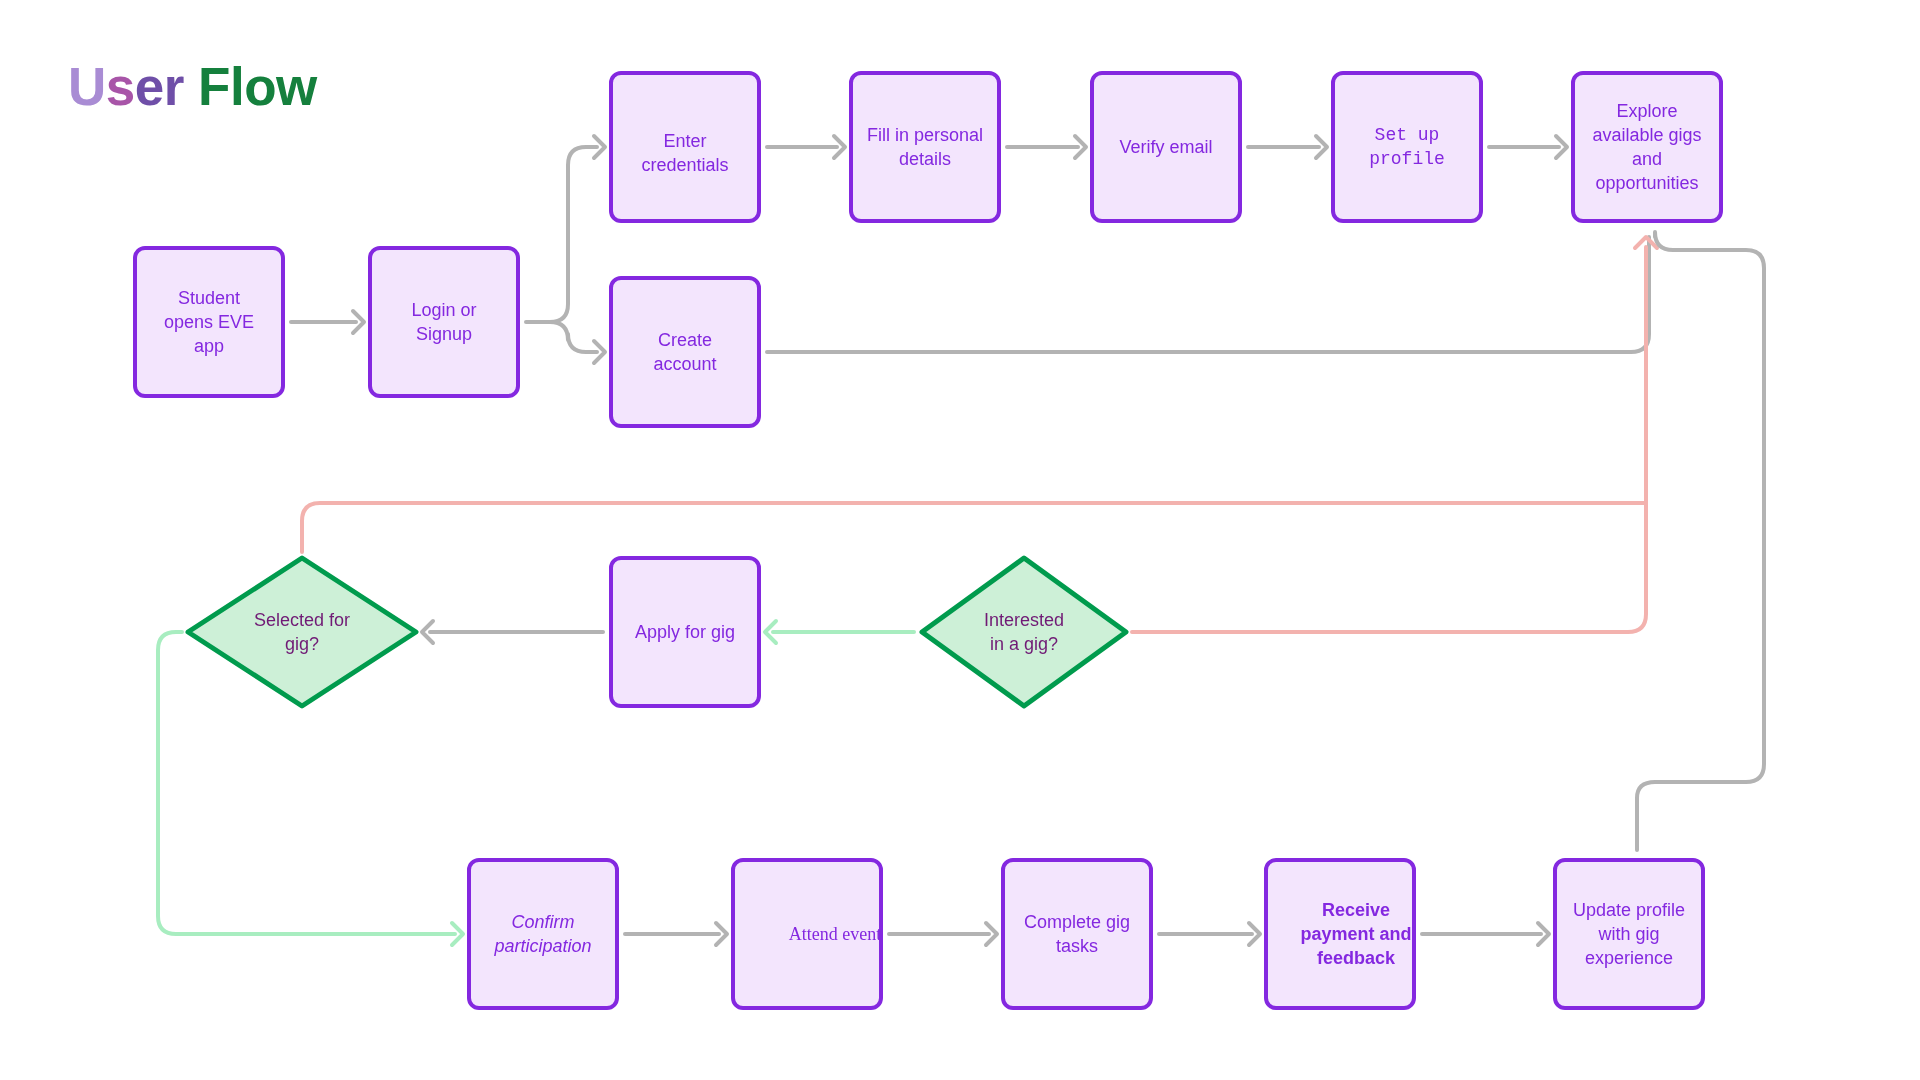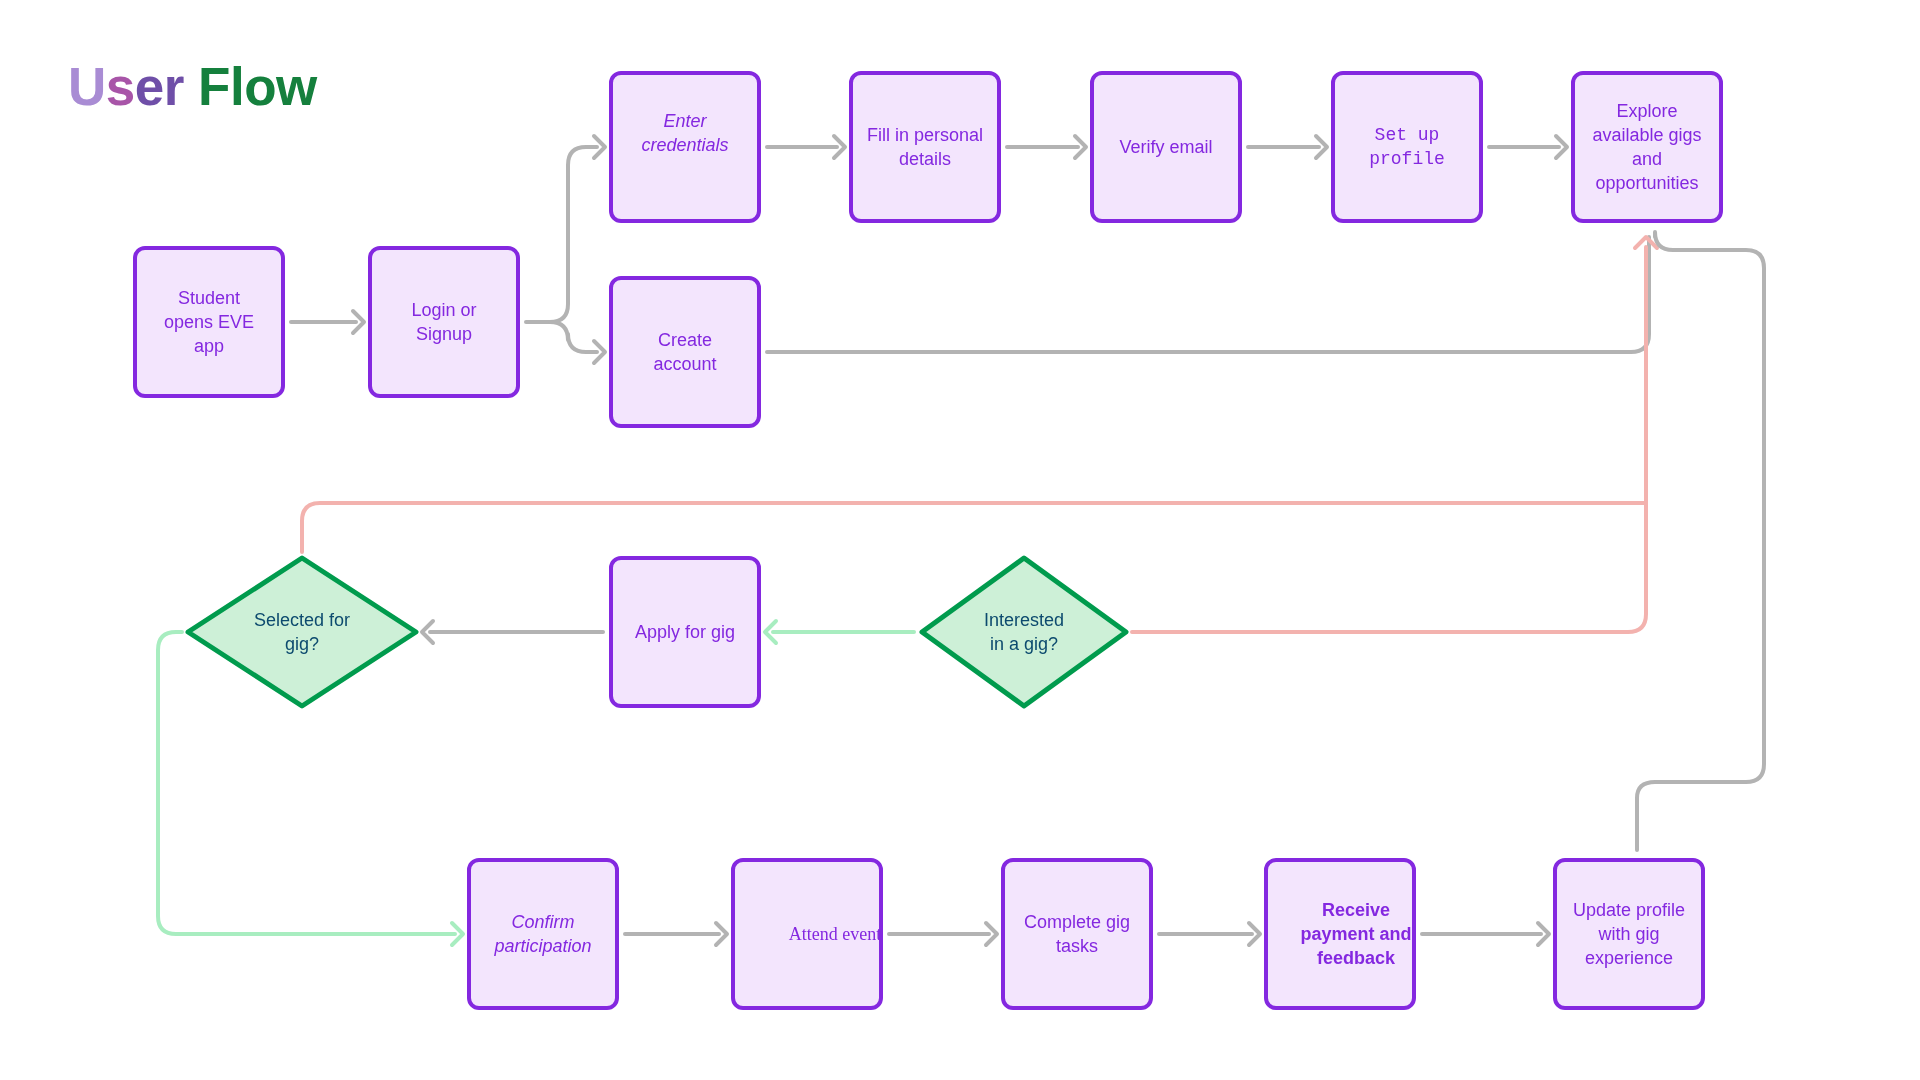--- a/index.html
+++ b/index.html
@@ -43,21 +43,21 @@
     display: flex;
     align-items: center;
     justify-content: center;
     text-align: center;
     pointer-events: none;
     font-size: 18px;
     line-height: 24px;
     white-space: pre-line;
   }
   .proc-label { color: #8428e0; }
-  .dec-label  { color: #0c4a6e; }
+  .dec-label  { color: #701a75; }
 </style>
 </head>
 <body>
 
 <div id="canvas">
 
   <div class="page-title">
     <span class="title-seg t1">U</span><span class="title-seg t2">s</span><span class="title-seg t3">er</span><span class="title-seg t4"> Flow</span>
   </div>
 
@@ -117,21 +117,21 @@
         <rect x="1555" y="860" width="148" height="148" rx="10" ry="10" fill="#f3e5fd" stroke="#8428e0" stroke-width="4"></rect>
       </g>
     </svg>
 
   <div id="labels">
       <div class="node-label proc-label" style="left: 135px; top: 248px; width: 148px; height: 148px;">Student
 opens EVE
 app</div>
       <div class="node-label proc-label" style="left: 370px; top: 248px; width: 148px; height: 148px;">Login or
 Signup</div>
-      <div class="node-label proc-label" style="left: 611px; top: 59px; width: 148px; height: 148px; font-style: italic;">Enter
+      <div class="node-label proc-label" style="left: 611px; top: 79px; width: 148px; height: 148px;">Enter
 credentials</div>
       <div class="node-label proc-label" style="left: 851px; top: 73px; width: 148px; height: 148px;">Fill in personal
 details</div>
       <div class="node-label proc-label" style="left: 1092px; top: 73px; width: 148px; height: 148px;">Verify email</div>
       <div class="node-label proc-label" style="left: 1333px; top: 73px; width: 148px; height: 148px; font-family: Liberation Mono, monospace;">Set up profile</div>
       <div class="node-label proc-label" style="left: 1573px; top: 73px; width: 148px; height: 148px;">Explore
 available gigs
 and
 opportunities</div>
       <div class="node-label proc-label" style="left: 611px; top: 278px; width: 148px; height: 148px;">Create

